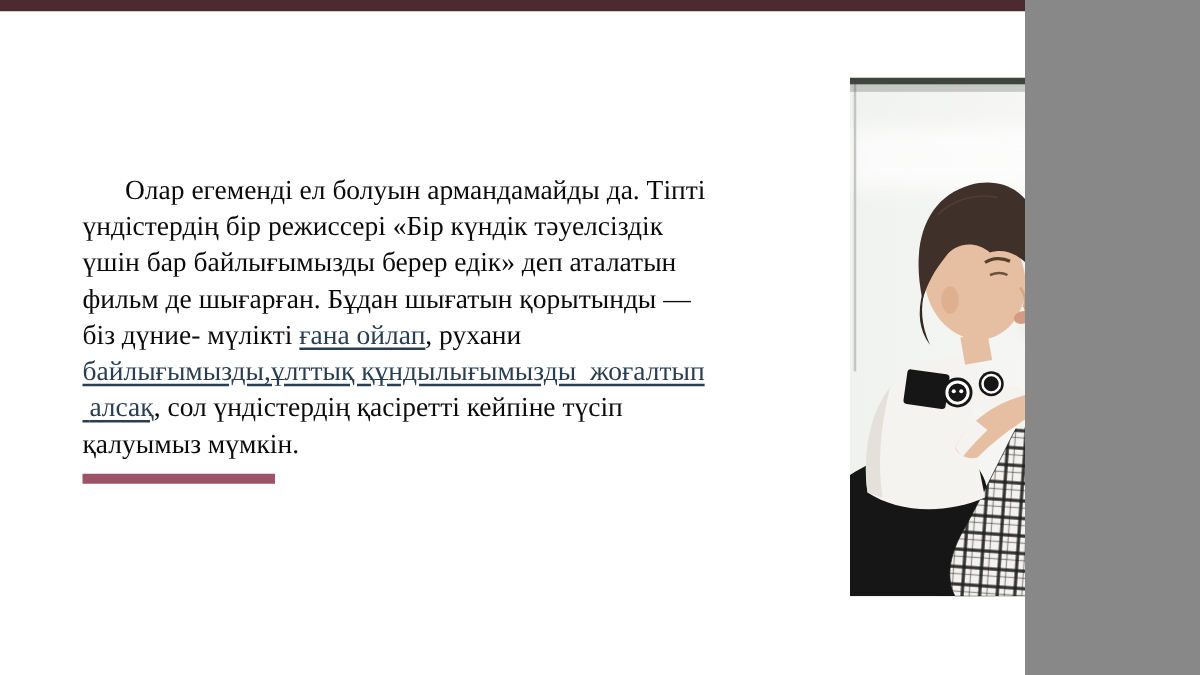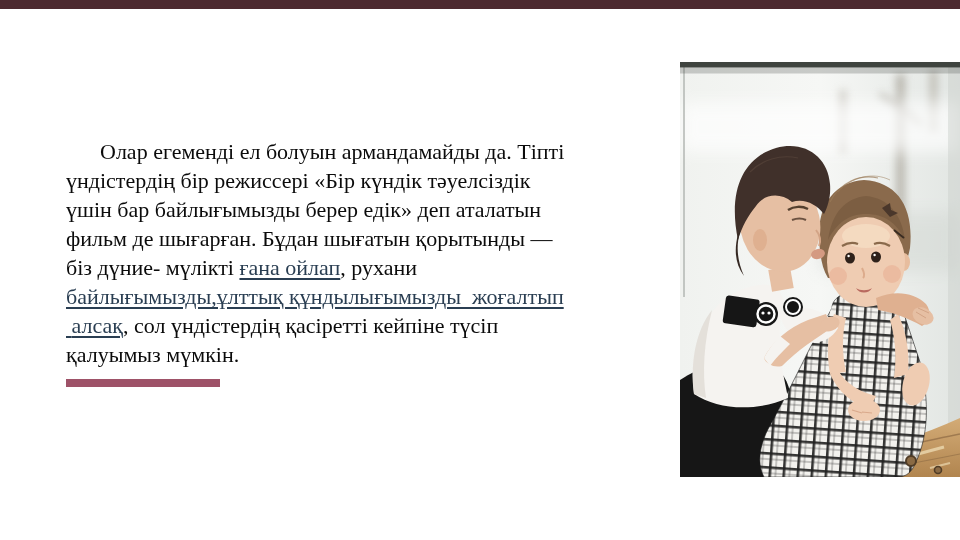--- a/index.html
+++ b/index.html
@@ -1,20 +1,20 @@
 <!DOCTYPE html>
 <html style="--bg: #ffffff; --topbar: #4d2a30; --accent: #9e5268; --link: #2a3e52; --text: #0b0b0b;"><head>
 <meta charset="utf-8">
 <style>
   :root{
     --bg:#ffffff; --topbar:#4d2a30; --accent:#9e5268; --link:#2a3e52; --text:#0b0b0b;
   }
   html,body{margin:0;padding:0;background:#888;}
   .slide{
-    position:relative;width:960px;height:540px;background:var(--bg);
+    position:relative;width:820px;height:540px;background:var(--bg);
     overflow:hidden;font-family:"Liberation Serif","DejaVu Serif",serif;
   }
   .top-bar{position:absolute;left:0;top:0;width:960px;height:9px;background:var(--topbar);}
   .text-block{
     position:absolute;left:66px;top:137px;width:575px;
     font-size:22px;line-height:29px;color:var(--text);white-space:pre-wrap;
   }
   .text-block .line{min-height:29px;}
   .text-block .line.indent{text-indent:34px;}
   .text-block .link{

